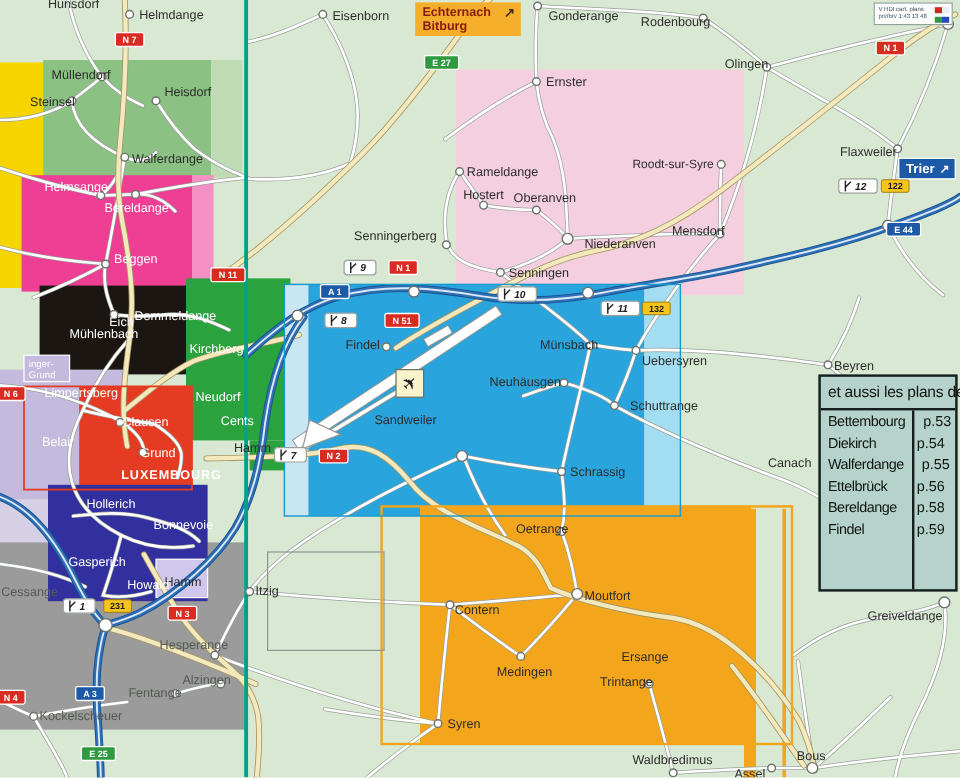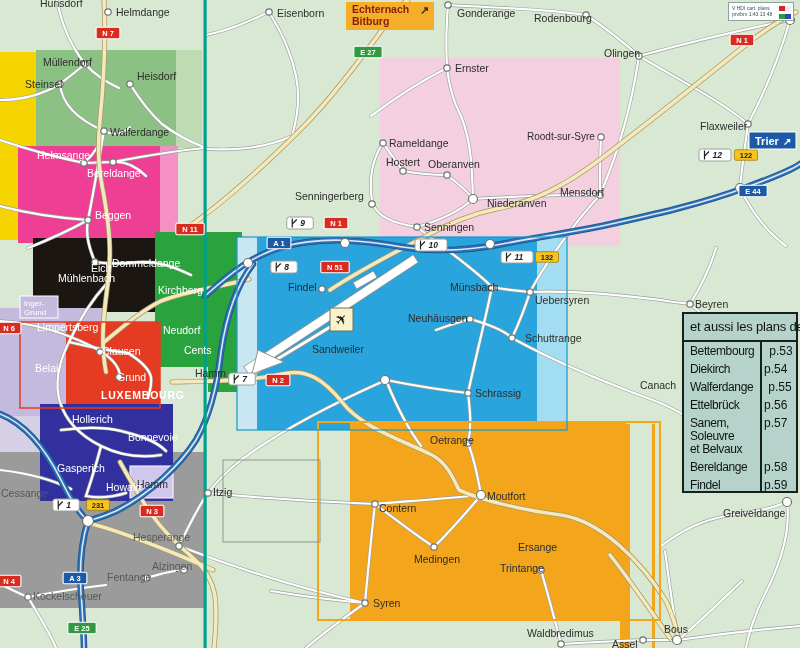--- a/index.html
+++ b/index.html
@@ -393,25 +393,20 @@
         </div>
         <div class="legend-row">
           <span class="nm">Walferdange</span>
           <span class="pg">p.55</span>
         </div>
         <div class="legend-row">
           <span class="nm">Ettelbrück</span>
           <span class="pg">p.56</span>
         </div>
         <div class="legend-row">
-          <span class="nm">Sanem, Soleuvre
-et Belvaux</span>
-          <span class="pg">p.57</span>
-        </div>
-        <div class="legend-row">
           <span class="nm">Bereldange</span>
           <span class="pg">p.58</span>
         </div>
         <div class="legend-row">
           <span class="nm">Findel</span>
           <span class="pg">p.59</span>
         </div>
       </div>
   </div>
 

